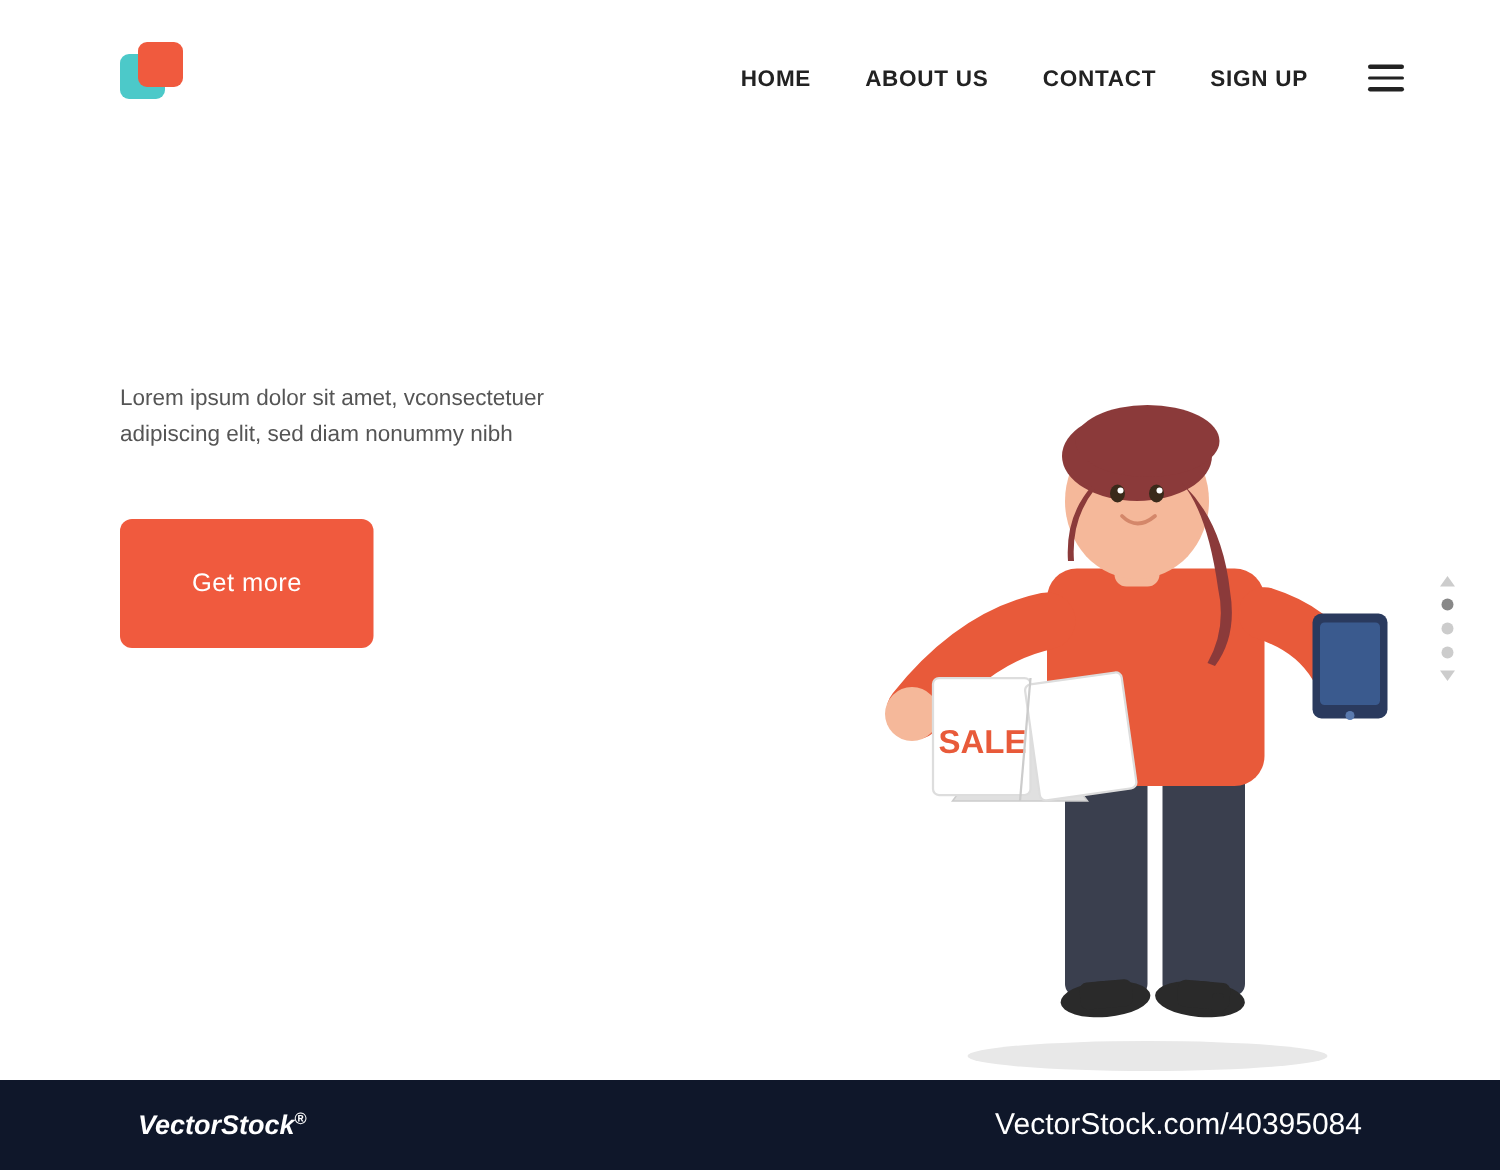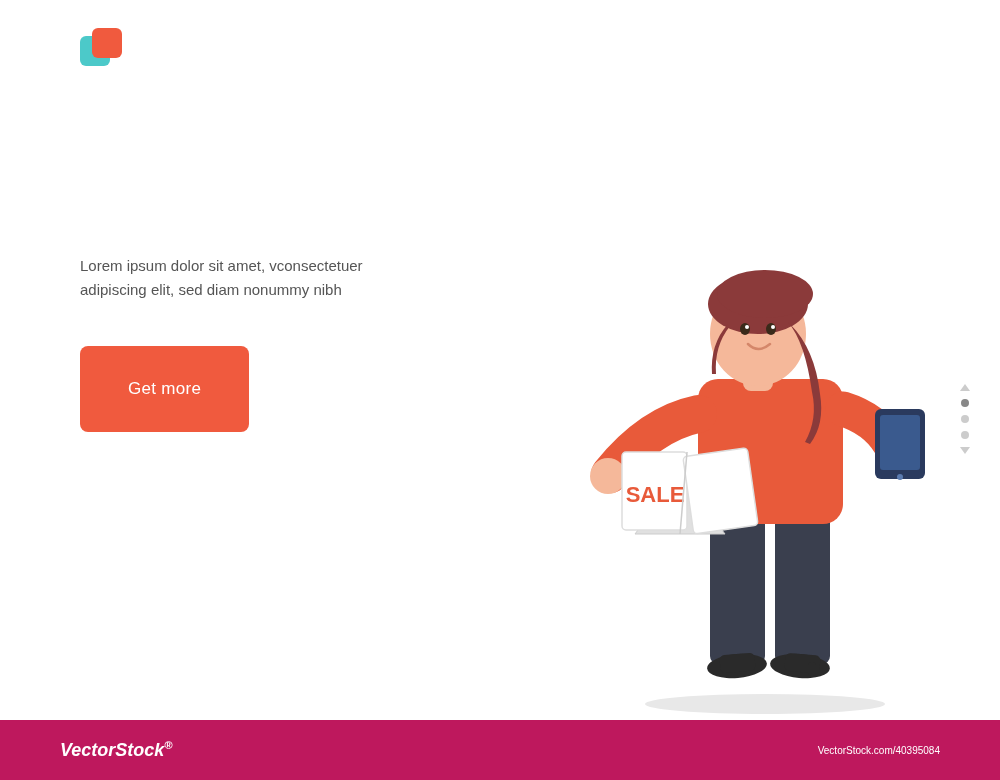--- a/index.html
+++ b/index.html
@@ -175,54 +175,65 @@
       border-top: 7px solid #ccc;
     }
 
     
     .footer-bar {
       position: absolute;
       bottom: 0;
       left: 0;
       right: 0;
       height: 60px;
-      background: #be185d;
+      background: #0f172a;
       display: flex;
       align-items: center;
       justify-content: space-between;
-      padding: 0 60px;
+      padding: 0 92px;
     }
     .footer-brand {
       font-size: 18px;
       color: #fff;
       font-weight: 400;
     }
     .footer-brand span {
       font-style: italic;
       font-weight: 700;
     }
     .footer-brand sup {
       font-size: 11px;
       font-weight: 700;
     }
     .footer-url {
-      font-size: 10px;
+      font-size: 20px;
       color: #fff;
       text-align: center;
     }
   </style>
 </head>
 <body>
 
 <header class="header">
   <div class="logo">
     <div class="logo-square-back"></div>
     <div class="logo-square-front"></div>
   </div>
 
+  <nav class="nav">
+    <a class="nav-link">HOME</a>
+    <a class="nav-link">ABOUT US</a>
+    <a class="nav-link">CONTACT</a>
+    <a class="nav-link">SIGN UP</a>
+    <div class="hamburger">
+      <span></span>
+      <span></span>
+      <span></span>
+    </div>
+  </nav>
 </header>
 
 <main class="main">
 
   <div class="left-content">
     <h1 class="hero-title">
       <br>
     </h1>
     <p class="hero-description">Lorem ipsum dolor sit amet, vconsectetuer
 adipiscing elit, sed diam nonummy nibh</p>

